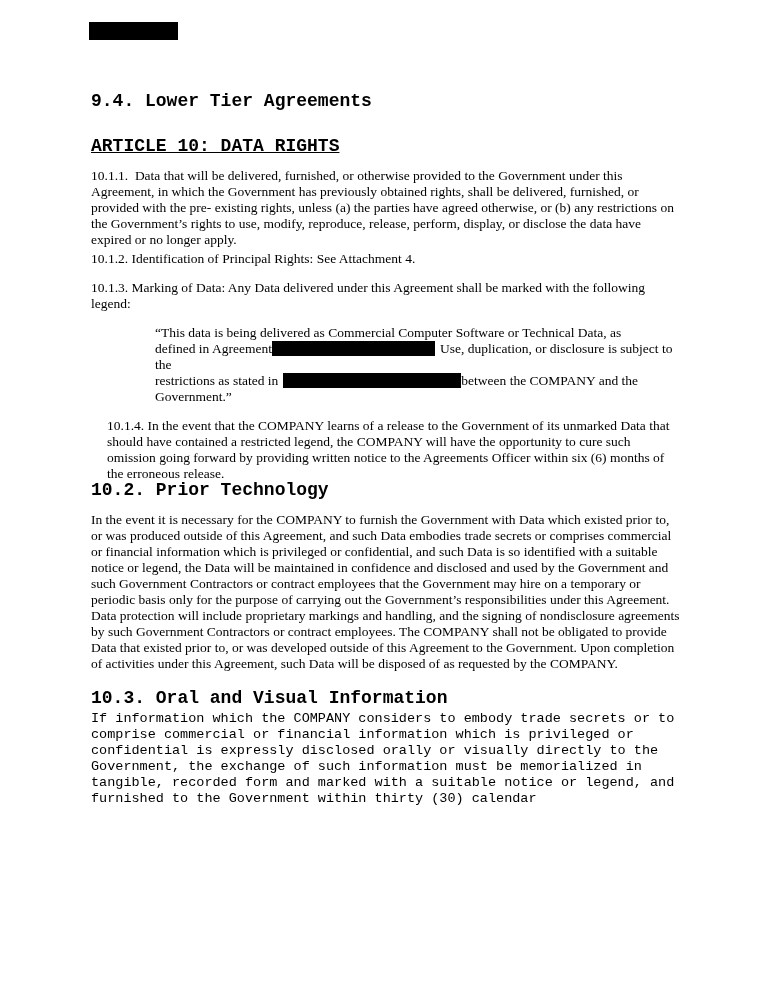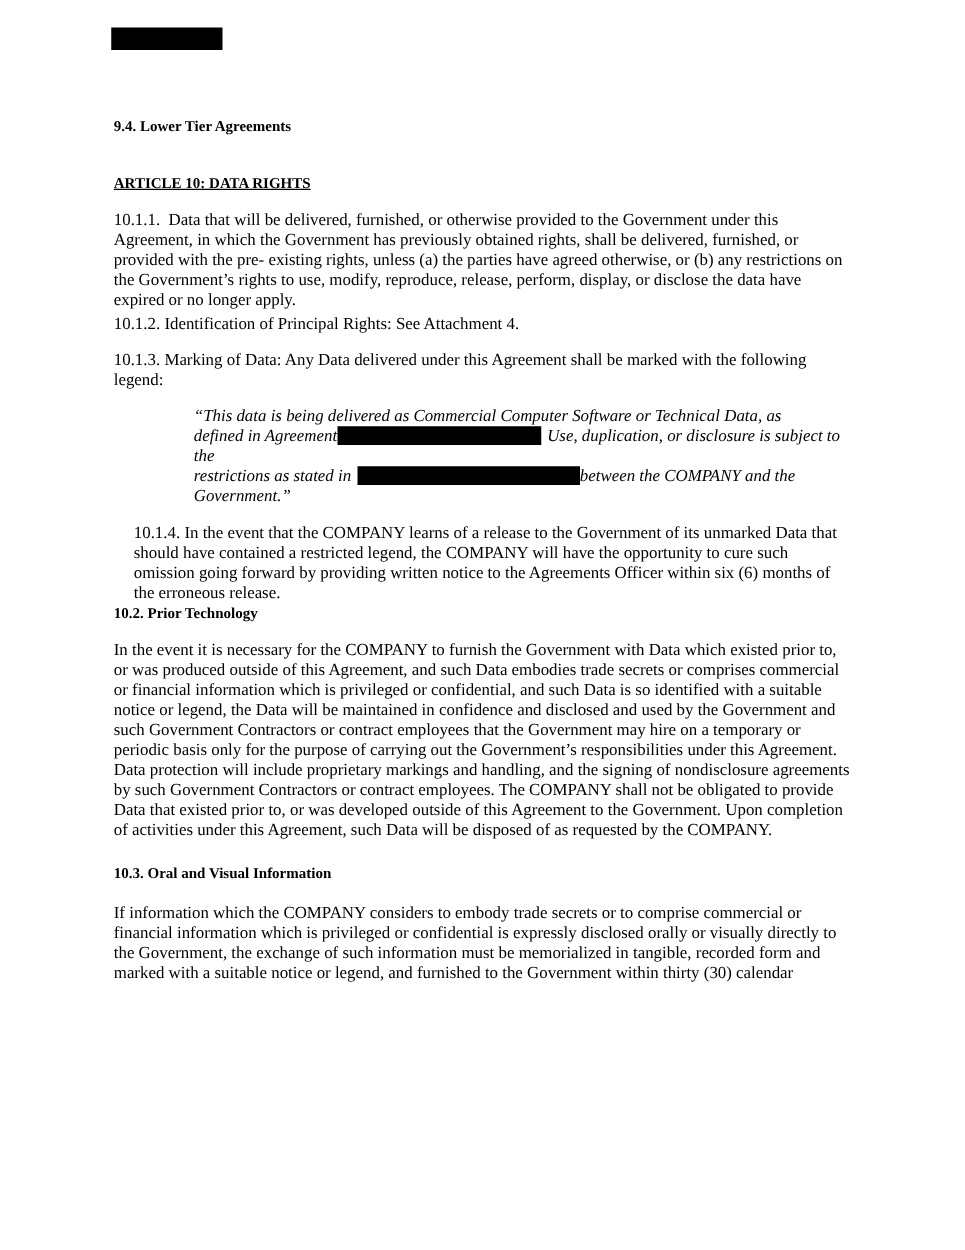--- a/index.html
+++ b/index.html
@@ -17,39 +17,39 @@
     overflow: hidden;
   }
   .redaction-top {
     width: 89px;
     height: 18px;
     background: #000000;
     margin-left: -2px;
   }
   .doc-heading {
     font-weight: bold;
-    font-size: 12px;
+    font-size: 18px;
+    font-family: Liberation Mono, monospace;
   }
   .h-94   { margin-top: 53px; }
   .p-94   { margin-top: 15px; }
   .h-art10 { margin-top: 29px; text-decoration: underline; }
   .h-101  { margin-top: 19px; }
   .p-1011 { margin-top: 14px; }
   .p-1012 { margin-top: 3px; }
   .p-1013 { margin-top: 13px; }
   .quote  {
     margin-top: 13px;
     margin-left: 64px;
-    font-style: italic;
   }
   .p-1014 { margin-top: 13px; margin-left: 16px; }
   .h-102  { margin-top: 0; }
   .p-102  { margin-top: 14px; }
   .h-103  { margin-top: 18px; }
-  .p-103  { margin-top: 16px; }
+  .p-103  { margin-top: 5px; font-family: Liberation Mono, monospace; }
   p { margin: 0; }
   .inline-redact {
     display: inline-block;
     background: #000000;
     height: 15px;
     vertical-align: -3px;
   }
   .redact-1 { width: 163px; margin-right: 5px; }
   .redact-2 { width: 178px; margin-left: 5px; }
 </style>

